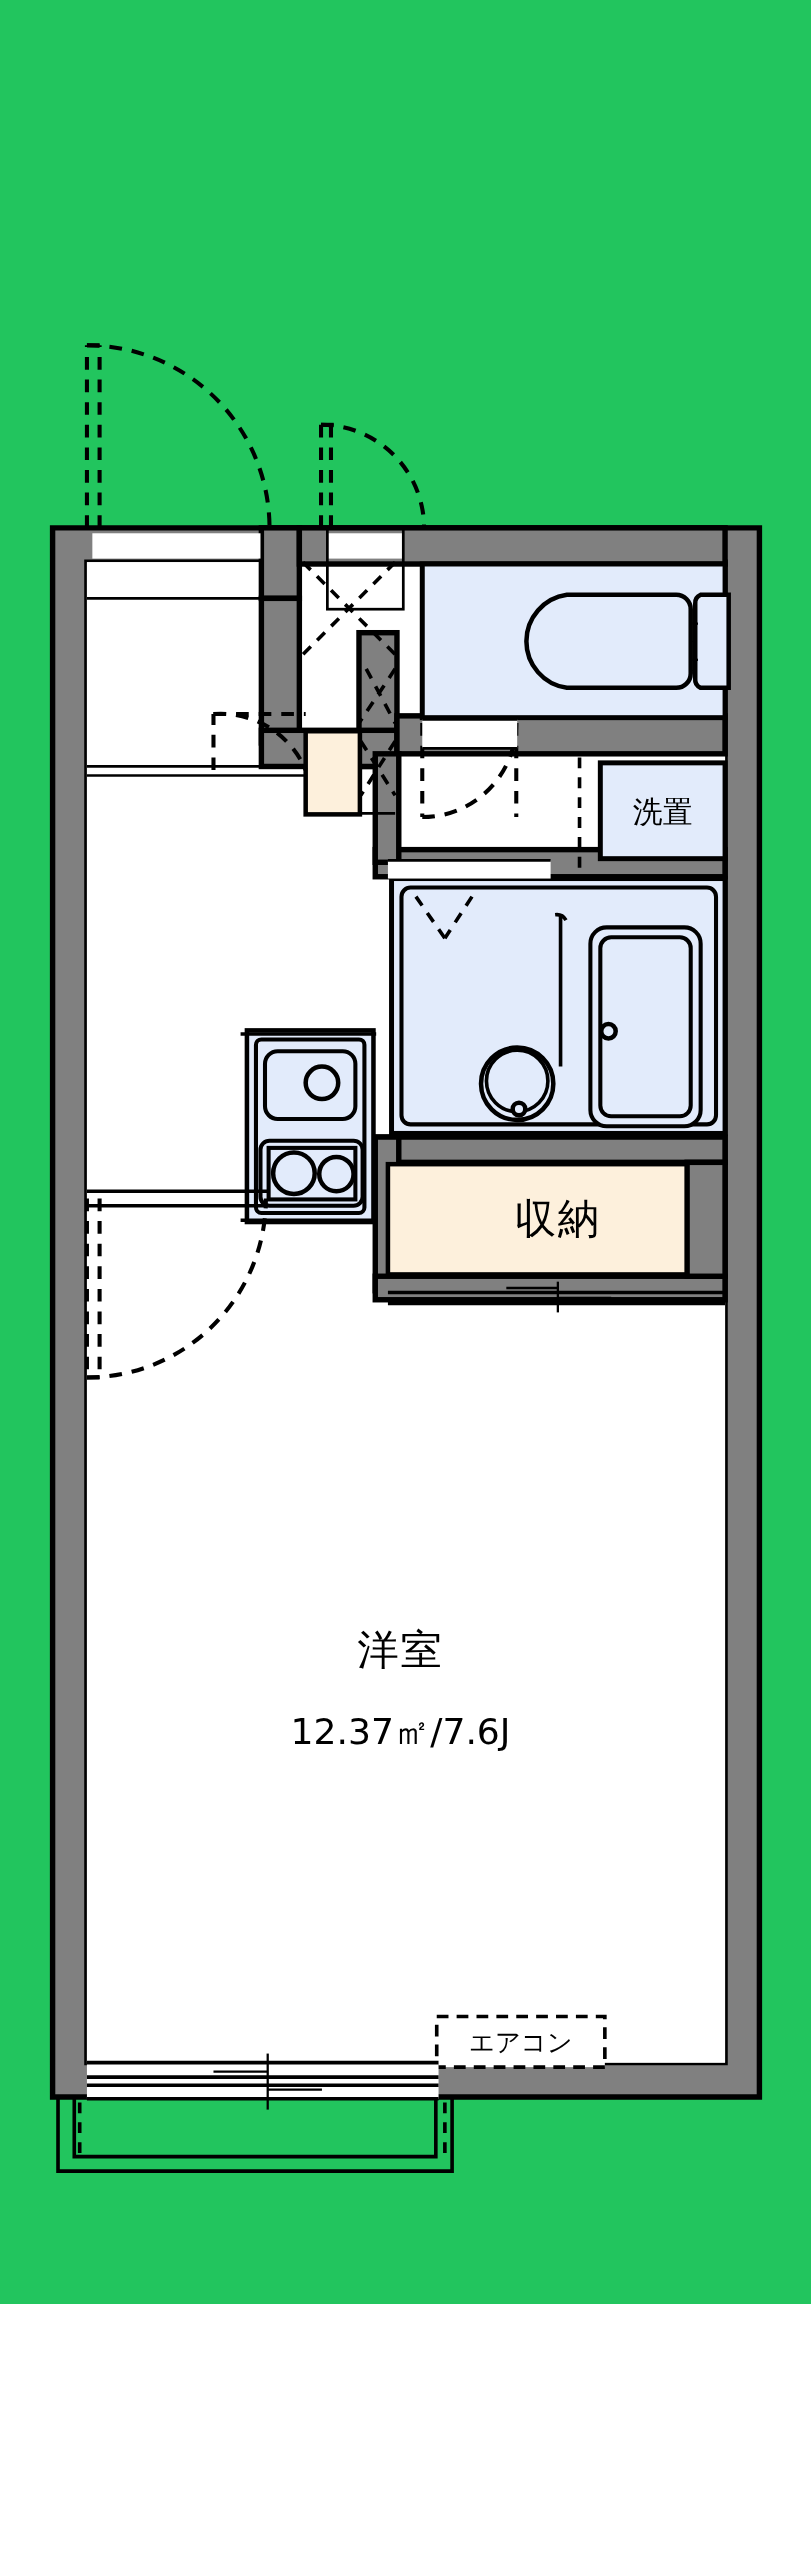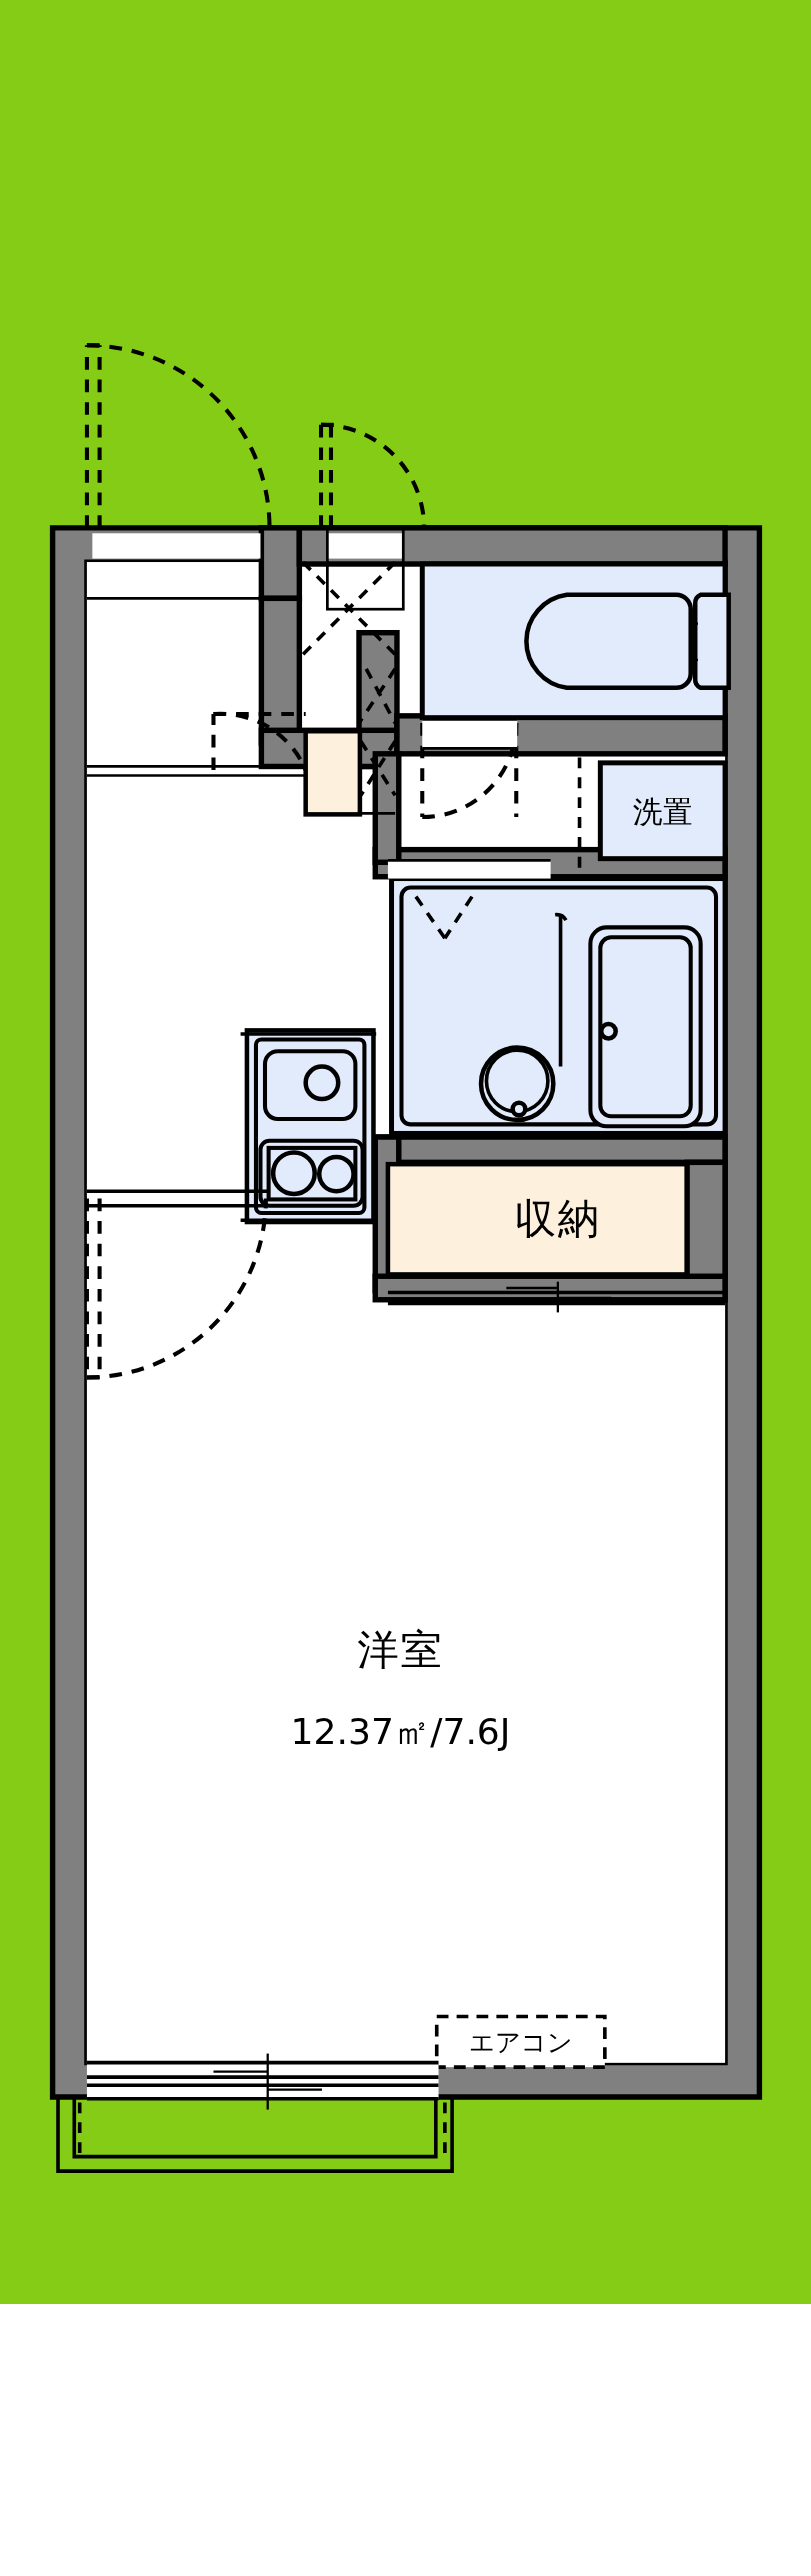--- a/index.html
+++ b/index.html
@@ -10,21 +10,21 @@
   body {
     width: 812px;
     height: 2576px;
     font-family: "Liberation Sans", sans-serif;
     overflow: hidden;
   }
   #floorplan-root {
     position: relative;
     width: 812px;
     height: 2304px;
-    background: #84cc16;
+    background: #22c55e;
     text-decoration: underline;
   }
   svg#plan {
     display: block;
     width: 812px;
     height: 2576px;
   }
   .wall-fill   { fill: #808080; stroke: #000000; stroke-width: 6; }
   .thin-line   { fill: none; stroke: #000000; stroke-width: 4; }
   .thin-line-2 { fill: none; stroke: #000000; stroke-width: 3; }

